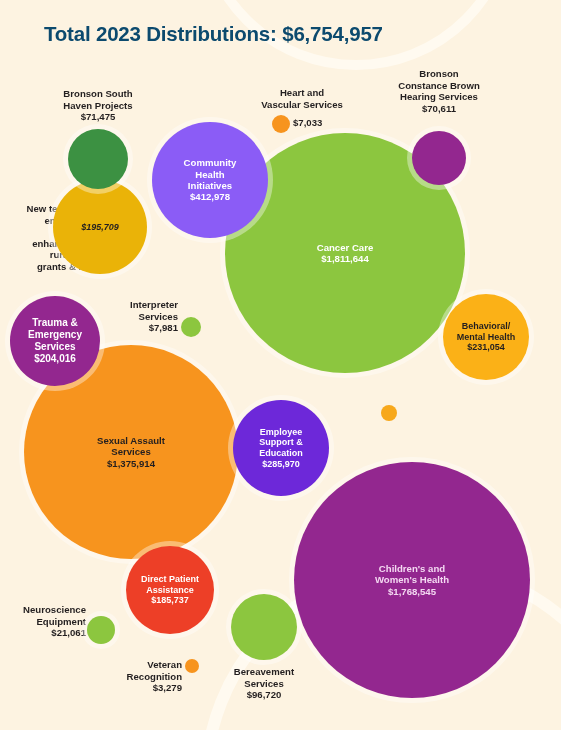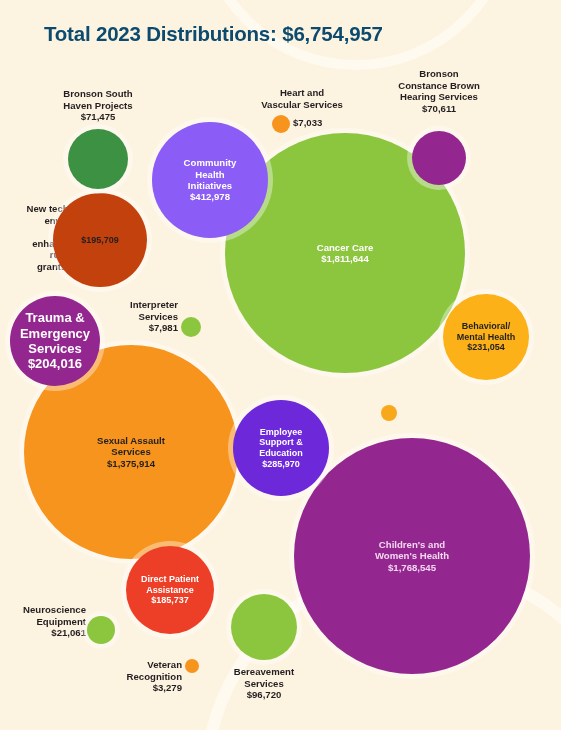--- a/index.html
+++ b/index.html
@@ -85,21 +85,21 @@
   <div class="bg-arc" id="arc-top"></div>
   <div class="bg-arc" id="arc-bottom"></div>
 
   <div id="chart-title">Total 2023 Distributions: $6,754,957</div>
 
   <div id="bubble-layer">
       <div class="bubble halo" style="left: 225px; top: 133px; width: 240px; height: 240px; background: rgb(140, 198, 63); z-index: 4;">
         <span class="in-label" style="color: rgb(255, 255, 255); white-space: pre-line;">Cancer Care
 $1,811,644</span>
       </div>
-      <div class="bubble halo" style="left: 294px; top: 438px; width: 236px; height: 236px; background: rgb(147, 39, 143); z-index: 5;">
+      <div class="bubble halo" style="left: 294px; top: 462px; width: 236px; height: 236px; background: rgb(147, 39, 143); z-index: 5;">
         <span class="in-label" style="color: rgb(244, 217, 242); white-space: pre-line;">Children's and
 Women's Health
 $1,768,545</span>
       </div>
       <div class="bubble halo" style="left: 24px; top: 345px; width: 214px; height: 214px; background: rgb(247, 148, 30); z-index: 4;">
         <span class="in-label" style="color: rgb(35, 31, 32); white-space: pre-line;">Sexual Assault
 Services
 $1,375,914</span>
       </div>
       <div class="bubble halo" style="left: 152px; top: 122px; width: 116px; height: 116px; background: #8b5cf6; z-index: 6;">
@@ -113,26 +113,26 @@
 Support &amp;
 Education
 $285,970</span>
       </div>
       <div class="bubble halo" style="left: 443px; top: 294px; width: 86px; height: 86px; background: rgb(251, 177, 23); z-index: 6; text-align: center;">
         <span class="in-label" style="color: rgb(35, 31, 32); white-space: pre-line; font-size: 9px;">Behavioral/
 Mental Health
 $231,054</span>
       </div>
       <div class="bubble halo" style="left: 10px; top: 296px; width: 90px; height: 90px; background: rgb(147, 39, 143); z-index: 6;">
-        <span class="in-label" style="color: rgb(255, 255, 255); white-space: pre-line; font-size: 13px;">Trauma &amp;
+        <span class="in-label" style="color: rgb(255, 255, 255); white-space: pre-line; font-size: 10px;">Trauma &amp;
 Emergency
 Services
 $204,016</span>
       </div>
-      <div class="bubble halo" style="left: 53px; top: 193px; width: 94px; height: 94px; background: #c2410c; z-index: 5;">
+      <div class="bubble halo" style="left: 53px; top: 180px; width: 94px; height: 94px; background: #eab308; z-index: 5; font-style: italic;">
         <span class="in-label" style="color: rgb(35, 31, 32); white-space: pre-line; font-size: 9px;">$195,709</span>
       </div>
       <div class="bubble halo" style="left: 126px; top: 546px; width: 88px; height: 88px; background: rgb(237, 63, 39); z-index: 6;">
         <span class="in-label" style="color: rgb(255, 255, 255); white-space: pre-line; font-size: 9px;">Direct Patient
 Assistance
 $185,737</span>
       </div>
       <div class="bubble halo" style="left: 231px; top: 594px; width: 66px; height: 66px; background: rgb(140, 198, 63); z-index: 6;"></div>
       <div class="bubble halo" style="left: 68px; top: 129px; width: 60px; height: 60px; background: rgb(60, 145, 66); z-index: 5;"></div>
       <div class="bubble halo" style="left: 412px; top: 131px; width: 54px; height: 54px; background: rgb(147, 39, 143); z-index: 6;"></div>

